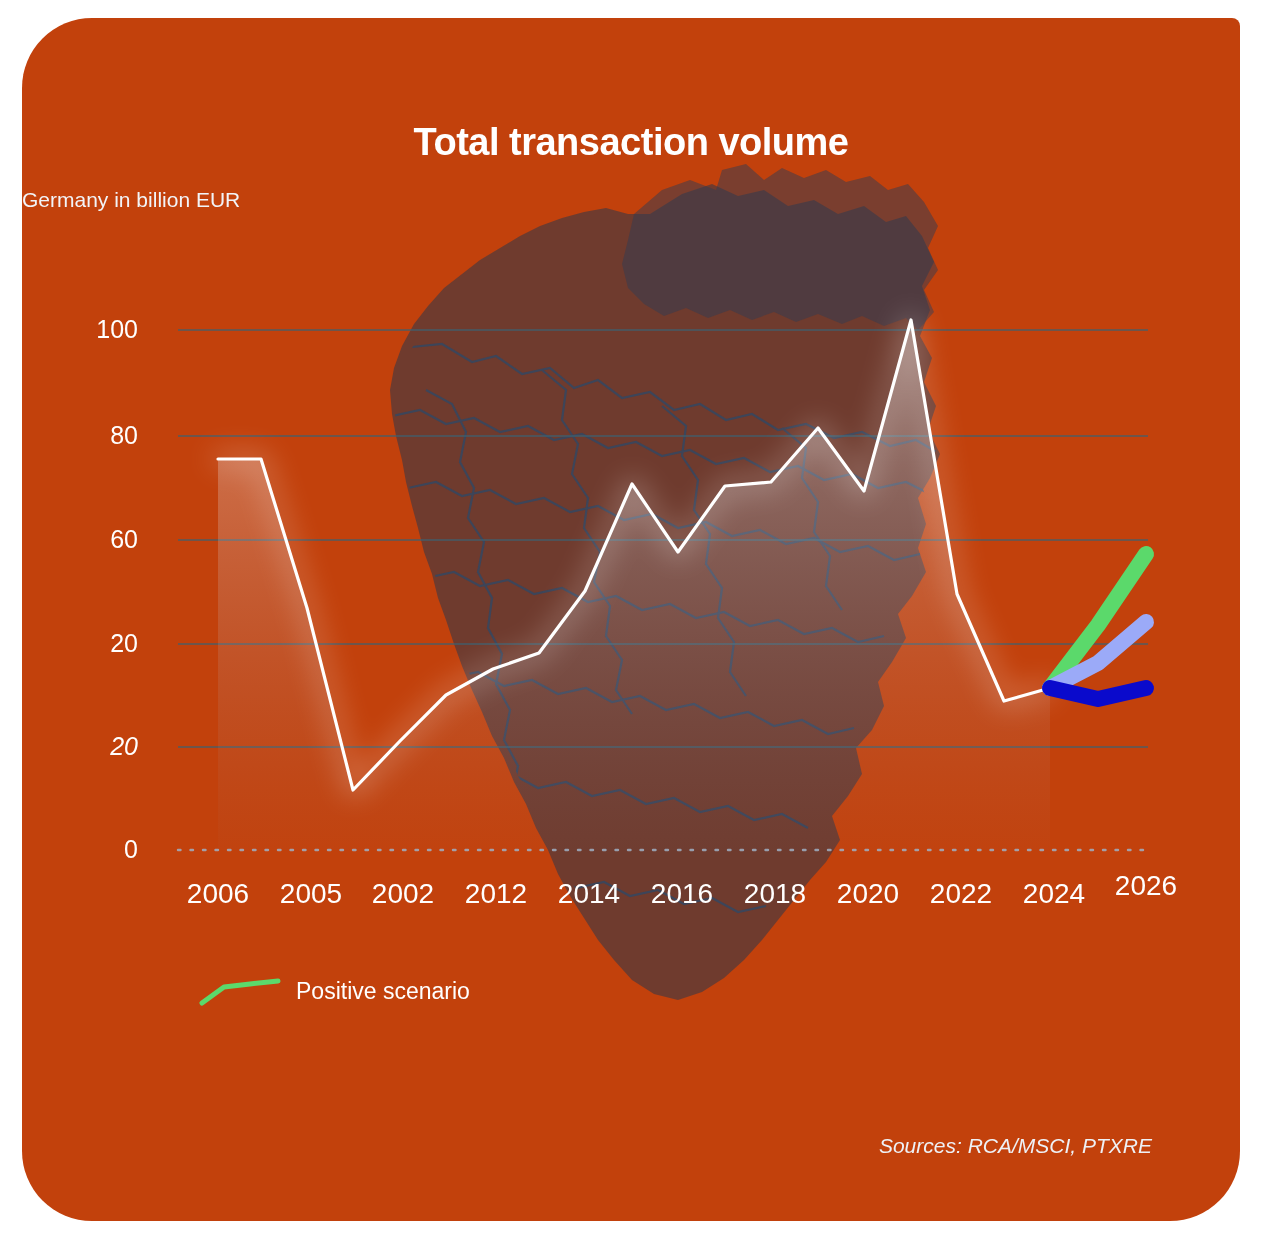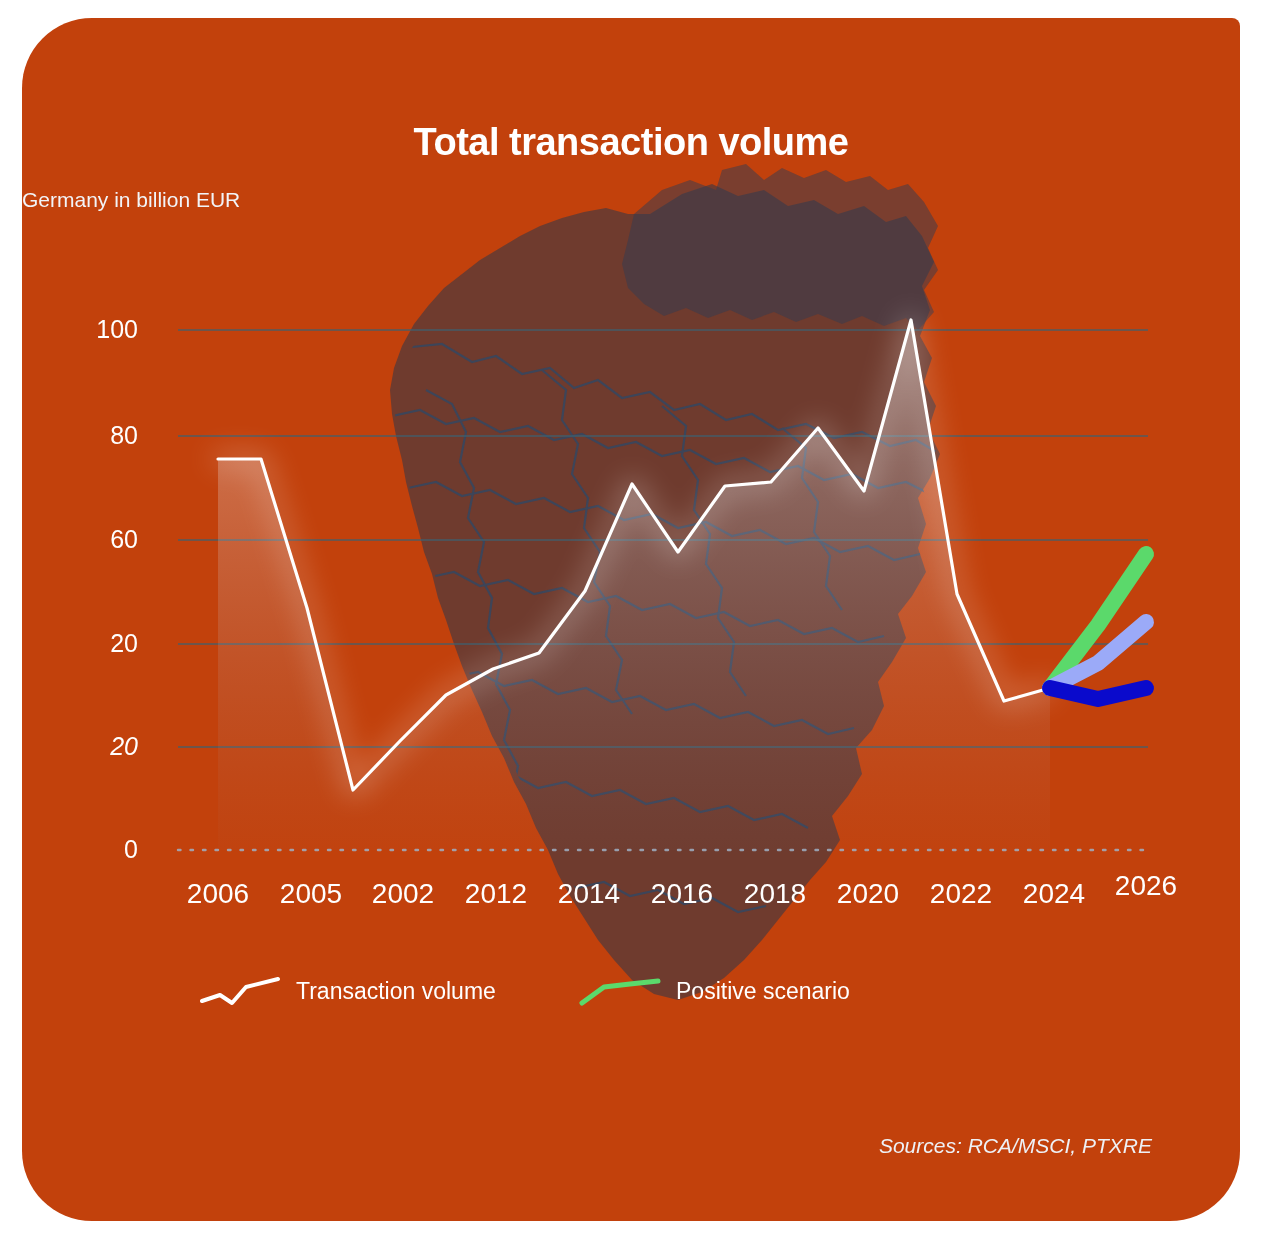--- a/index.html
+++ b/index.html
@@ -205,26 +205,20 @@
   <div class="txt xlab" style="left:517px; top:860px;">2014</div>
   <div class="txt xlab" style="left:610px; top:860px;">2016</div>
   <div class="txt xlab" style="left:703px; top:860px;">2018</div>
   <div class="txt xlab" style="left:796px; top:860px;">2020</div>
   <div class="txt xlab" style="left:889px; top:860px;">2022</div>
   <div class="txt xlab" style="left:982px; top:860px;">2024</div>
   <div class="txt xlab" style="left:1074px; top:852px;">2026</div>
 
   <div id="legend">
 
-    <div class="legitem">
-      <svg class="legswatch" viewBox="0 0 84 36">
-        <path d="M4,28 L22,22 L34,30 L48,14 L80,6" fill="none" stroke="#ffffff" stroke-width="4" stroke-linecap="round" stroke-linejoin="round"></path>
-      </svg>
-      <span class="leglabel">Transaction volume</span>
-    </div>
 
     <div class="legitem">
       <svg class="legswatch" viewBox="0 0 84 36">
         <path d="M4,30 L26,14 L52,11 L80,8" fill="none" stroke="#5BD96B" stroke-width="5" stroke-linecap="round" stroke-linejoin="round"></path>
       </svg>
       <span class="leglabel">Positive scenario</span>
     </div>
 
 
 

